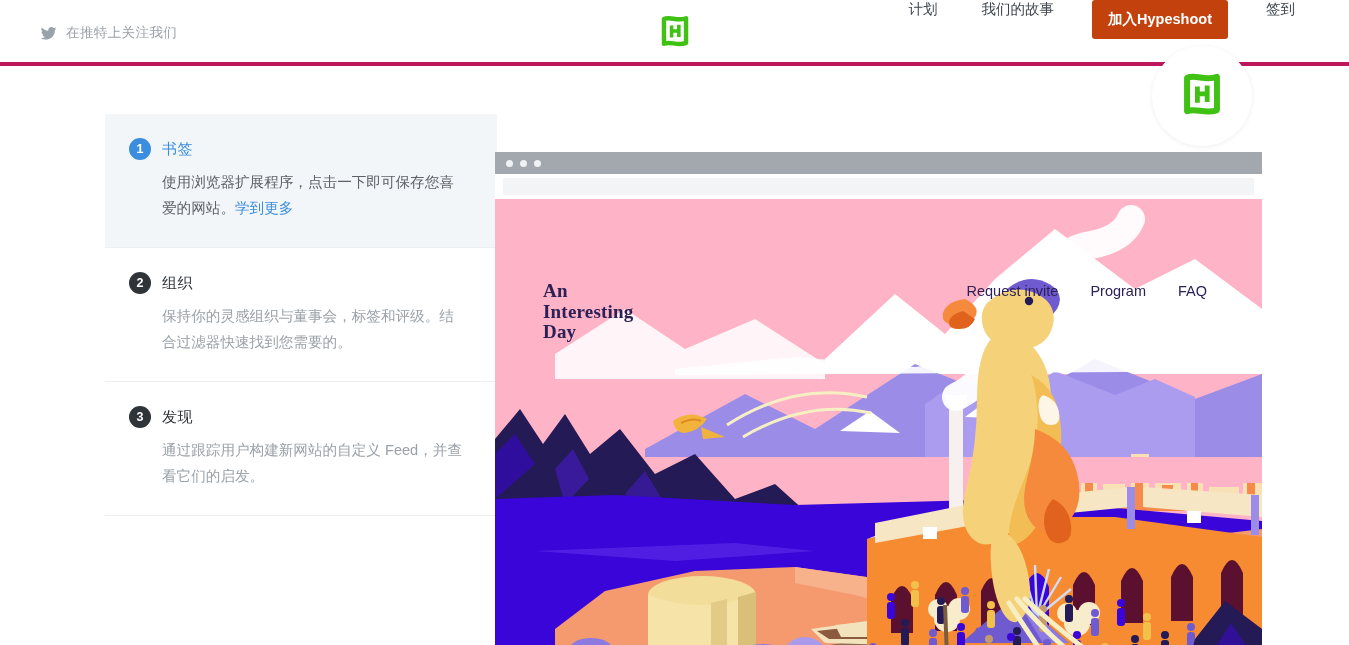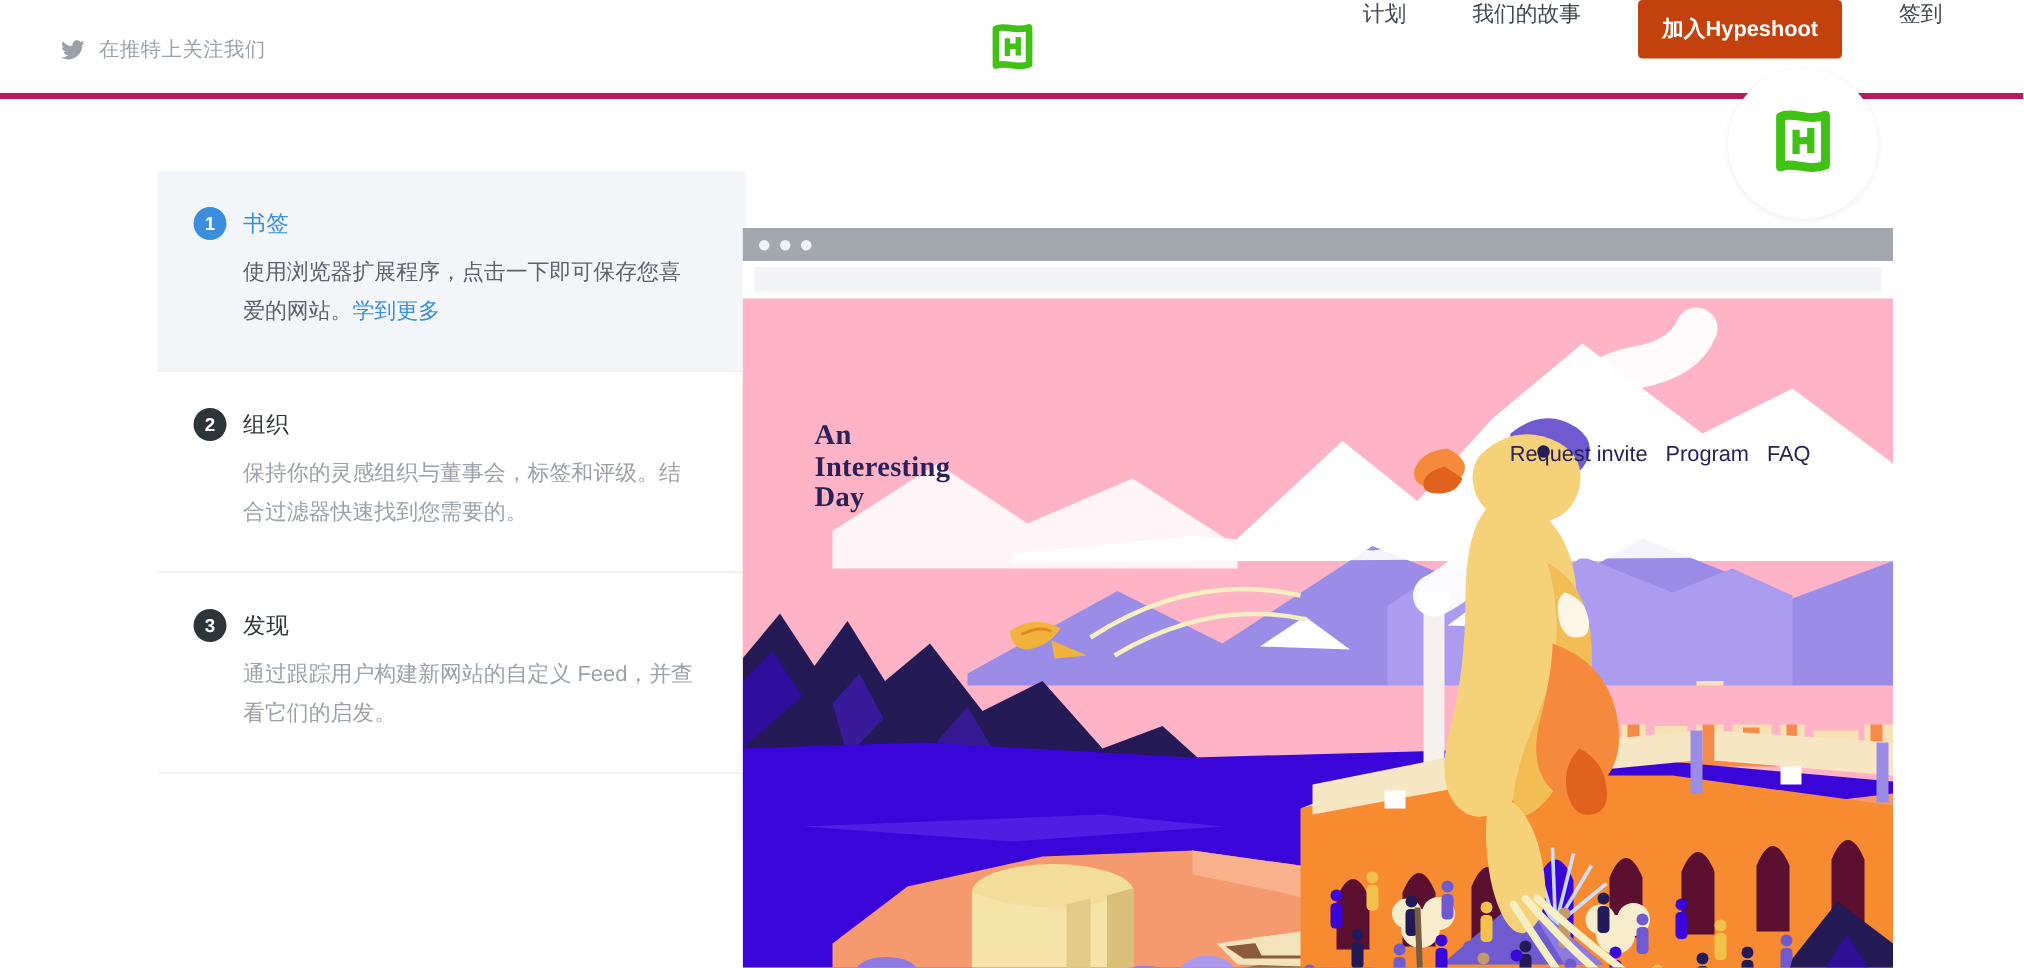--- a/index.html
+++ b/index.html
@@ -109,22 +109,22 @@
   .canvas { position: relative; width: 767px; height: 478px; overflow: hidden; background:#ffb3c6; }
   .canvas svg { display: block; width: 767px; height: 478px; }
 
   .mock-title {
     position: absolute; left: 48px; top: 82px;
     font-family: "Liberation Serif", "DejaVu Serif", serif;
     font-size: 19px; font-weight: bold; line-height: 20.5px;
     color: #2b2157; letter-spacing: .2px;
   }
   .mock-nav {
-    position: absolute; right: 55px; top: 96px;
-    display: flex; gap: 12px;
+    position: absolute; right: 55px; top: 84px;
+    display: flex; gap: 32px;
   }
   .mock-nav span {
     font-size: 14.5px; color: #2b2157; cursor: pointer; white-space: nowrap;
   }
 
   .logo-badge {
     position: absolute; left: 1152px; top: 66px;
     width: 100px; height: 100px; border-radius: 50%;
     background: #fff;
     display: flex; align-items: center; justify-content: center;

